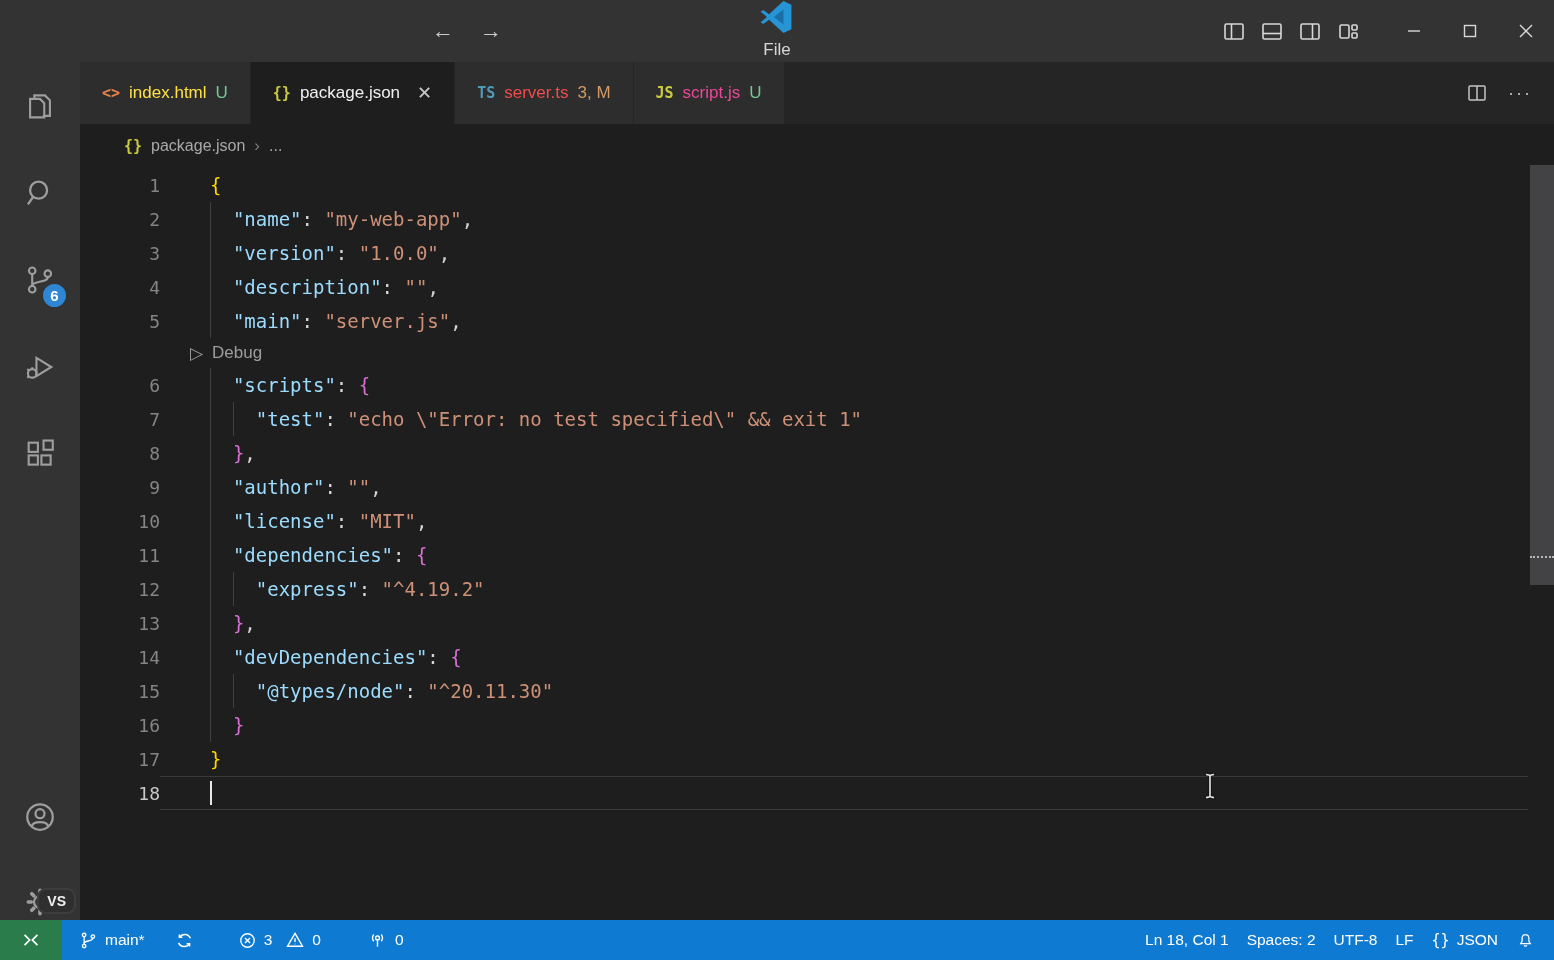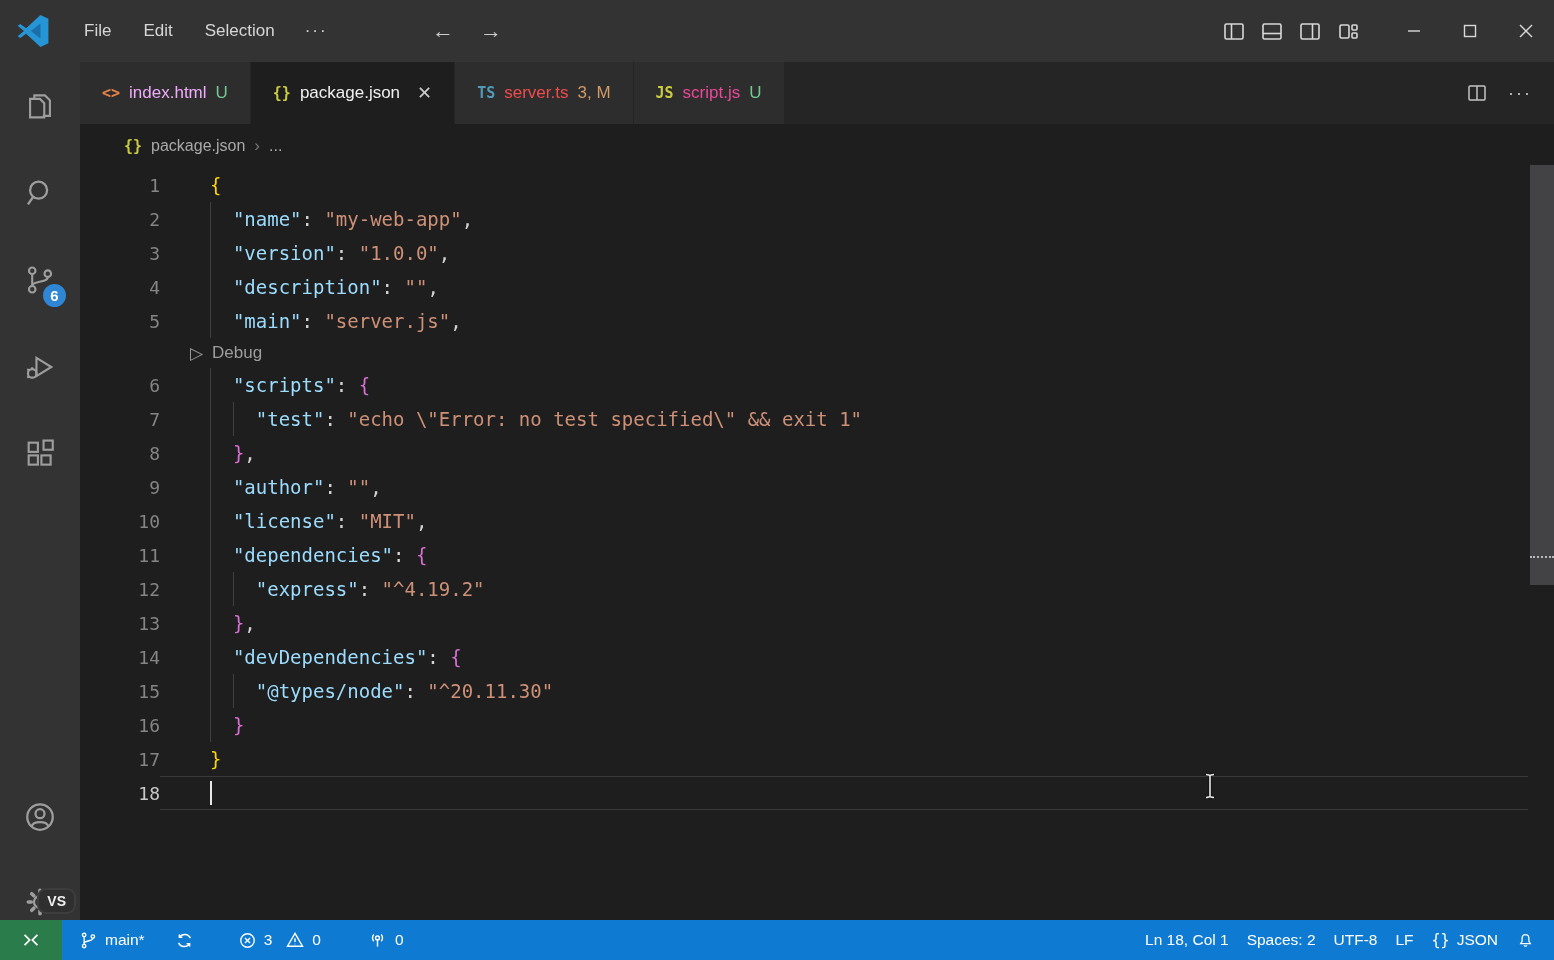--- a/index.html
+++ b/index.html
@@ -2,21 +2,21 @@
 <html><head>
 <meta charset="utf-8">
 <style>
   * { margin:0; padding:0; box-sizing:border-box; }
   html,body { width:1554px; height:960px; overflow:hidden; background:#1e1e1e;
     font-family:"Liberation Sans", sans-serif; }
   .app { position:relative; width:1554px; height:960px; background:#1e1e1e; }
 
   
   .titlebar { position:absolute; left:0; top:0; width:1554px; height:62px;
-    background:#333334; display:flex; align-items:center; color:#cccccc; }
+    background:#333334; display:flex; align-items:center; color:#cccccc;flex-direction:column; }
   .vs-logo { width:34px; height:34px; margin:0 18px 0 16px; flex:0 0 auto; }
   .menu-item { font-size:17px; padding:6px 16px; color:#d6d6d6; cursor:default; }
   .menu-more { font-size:17px; letter-spacing:2px; padding:6px 14px; color:#d6d6d6; }
   .nav-arrows { position:absolute; left:428px; top:0; height:62px; display:flex; align-items:center; gap:18px; }
   .nav-arrow { font-size:22px; color:#cccccc; width:30px; text-align:center; }
   .command-center { position:absolute; left:535px; top:14px; width:590px; height:34px;
     background:#47474a; border:1px dashed #8b8b8b; border-radius:7px;
     display:flex; align-items:center; justify-content:center; gap:9px; color:#d0d0d0; font-size:16px; }
   .tb-right { position:absolute; right:0; top:0; height:62px; display:flex; align-items:center; }
   .layout-icons { display:flex; align-items:center; gap:14px; margin-right:26px; }
@@ -205,21 +205,21 @@
         <span class="vs-pill">VS</span>
       </div>
     </div>
   </div>
 
   <div class="editor-area">
     <div class="tabbar">
       <div style="display:flex;">
           <div class="tab">
             <span class="tab-icon" style="color: rgb(232, 130, 74);">&lt;&gt;</span>
-            <span style="color: #f0abfc;">index.html</span>
+            <span style="color: #fde047;">index.html</span>
             <span style="color: rgb(115, 201, 145);">U</span>
           </div>
           <div class="tab active">
             <span class="tab-icon" style="color: rgb(203, 203, 65);">{}</span>
             <span style="color: rgb(240, 240, 240);">package.json</span>
             <span class="tab-close">✕</span>
           </div>
           <div class="tab">
             <span class="tab-icon" style="color: rgb(81, 154, 186);">TS</span>
             <span style="color: rgb(241, 76, 76);">server.ts</span>

